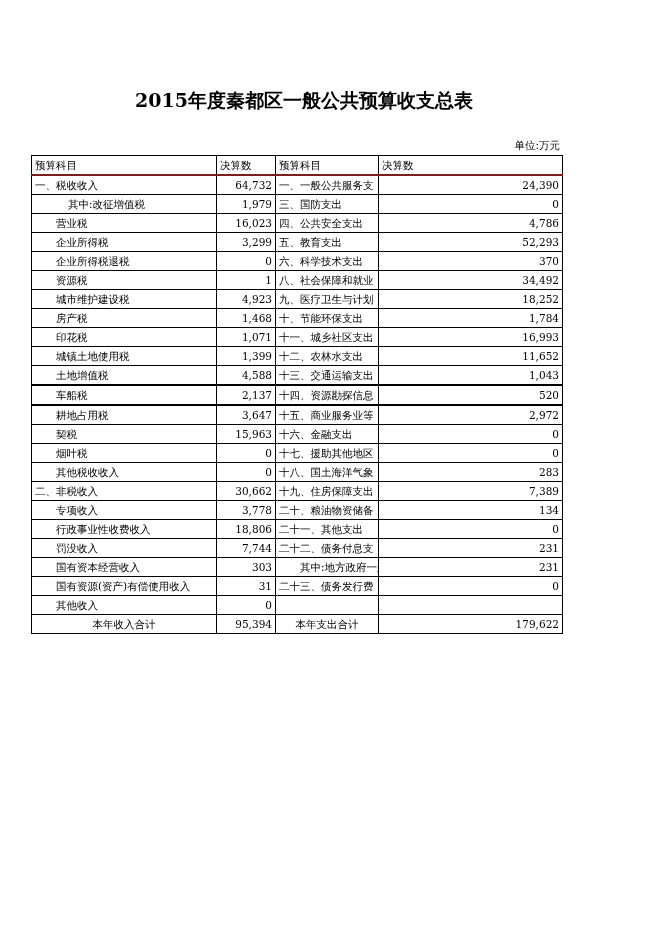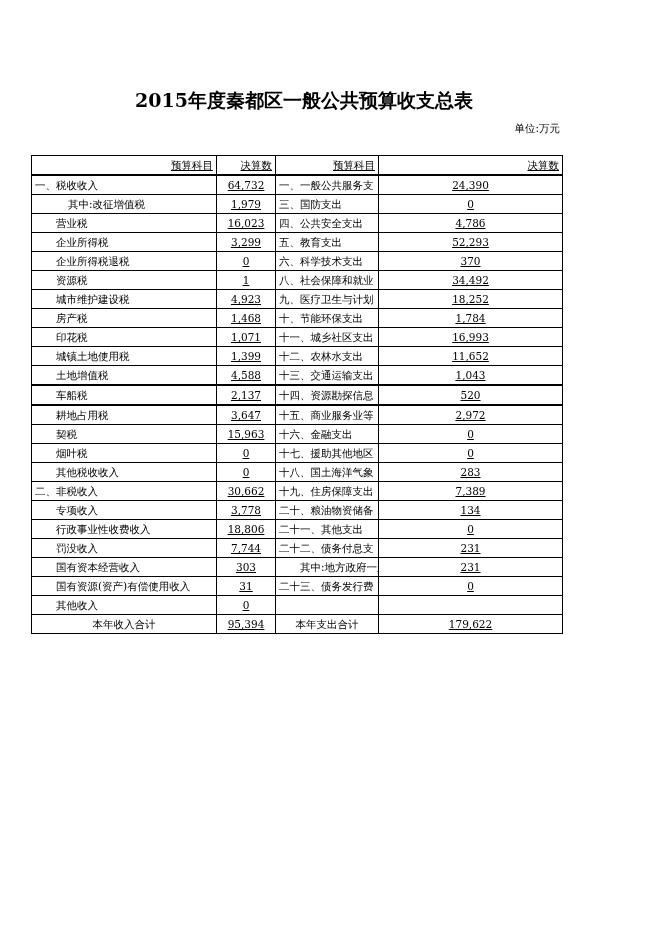--- a/index.html
+++ b/index.html
@@ -2,29 +2,29 @@
 <html><head>
   <meta charset="utf-8">
   <style>
     html, body { margin: 0; padding: 0; background: #ffffff; }
     body { width: 662px; height: 936px; position: relative; overflow: hidden;
       font-family: "DejaVu Serif", "Liberation Serif", serif; color: #000; }
     .title { position: absolute; left: 0; width: 638px; top: 88px; text-align: center;
       font-size: 19px; font-weight: bold; letter-spacing: 0px; padding-left: 0px;
       font-family: "DejaVu Serif", "Liberation Serif", serif; }
     .title span { display: inline-block; margin-left: -30px; }
-    .unit { position: absolute; right: 102px; top: 122px; font-size: 10.5px; }
+    .unit { position: absolute; right: 102px; top: 139px; font-size: 10.5px; }
     table.budget { position: absolute; left: 31px; top: 155px; border-collapse: collapse;
       table-layout: fixed; width: 531px; font-size: 10.5px; }
     table.budget td { border: 1px solid #000; height: 18px; padding: 0 3px; white-space: nowrap;
       overflow: hidden; line-height: 18px; }
-    table.budget tr.head td { text-align: right; border-bottom: 2px solid #000000; text-decoration: underline; }
+    table.budget tr.head td { text-align: left; border-bottom: 2px solid #7f1d1d; }
     table.budget tr.thick-top td { border-top: 2px solid #000; }
     table.budget { border: 1.5px solid #000; }
-    td.num { text-align: center; text-decoration: underline; }
+    td.num { text-align: right; }
     td.ctr { text-align: center; }
     .ind1 { padding-left: 24px !important; }
     .ind2 { padding-left: 36px !important; margin-top: 12px; }
     col.c1 { width: 185px; } col.c2 { width: 59px; } col.c3 { width: 103px; } col.c4 { width: 184px; }
   </style>
 </head>
 <body>
 
 <div class="title"><span>2015年度秦都区一般公共预算收支总表</span></div>
 <div class="unit">单位:万元</div>

